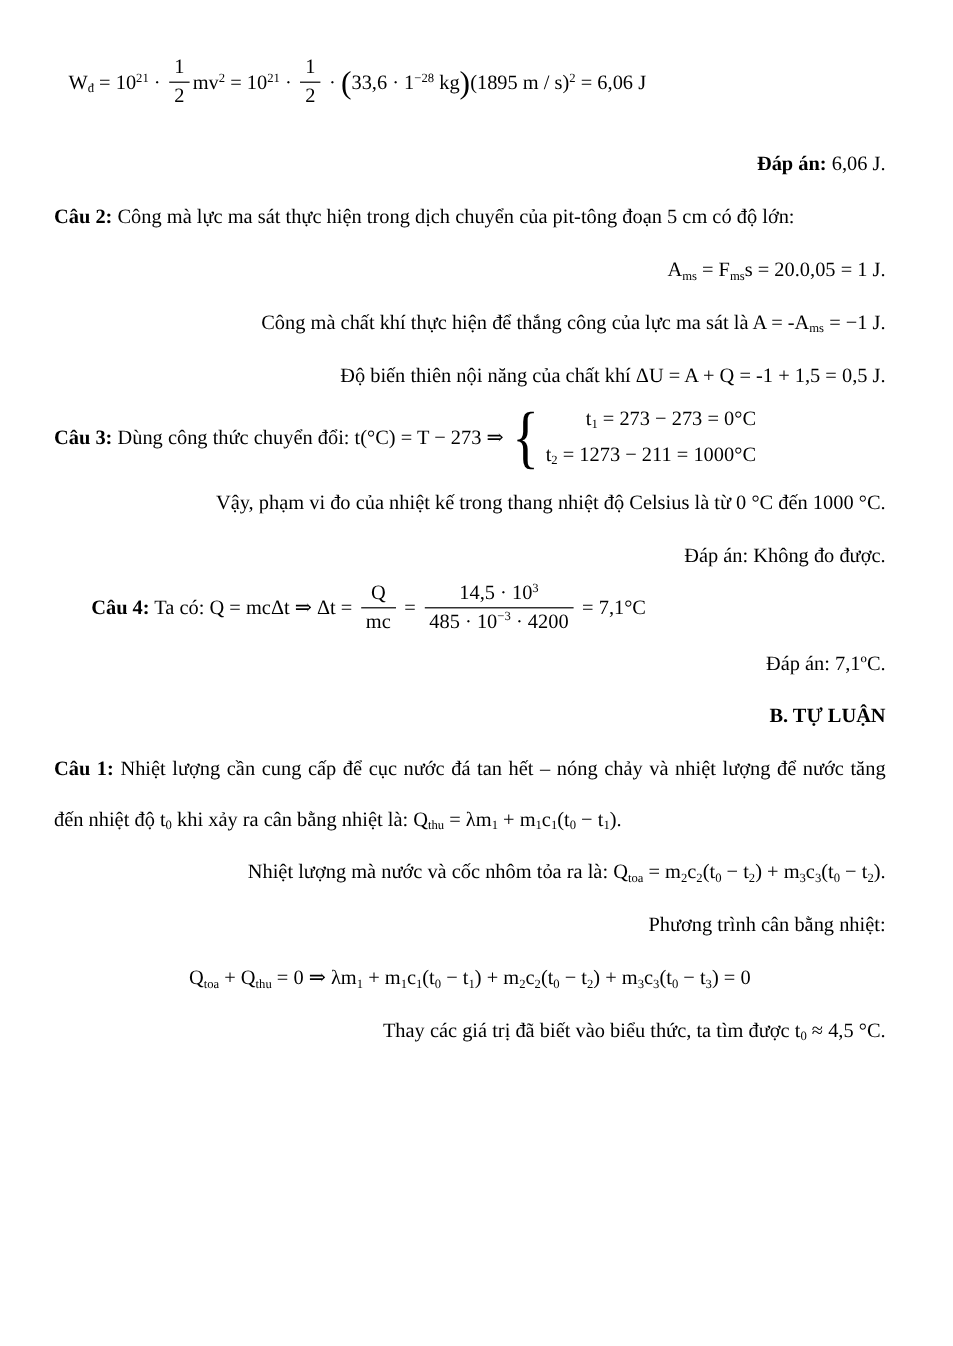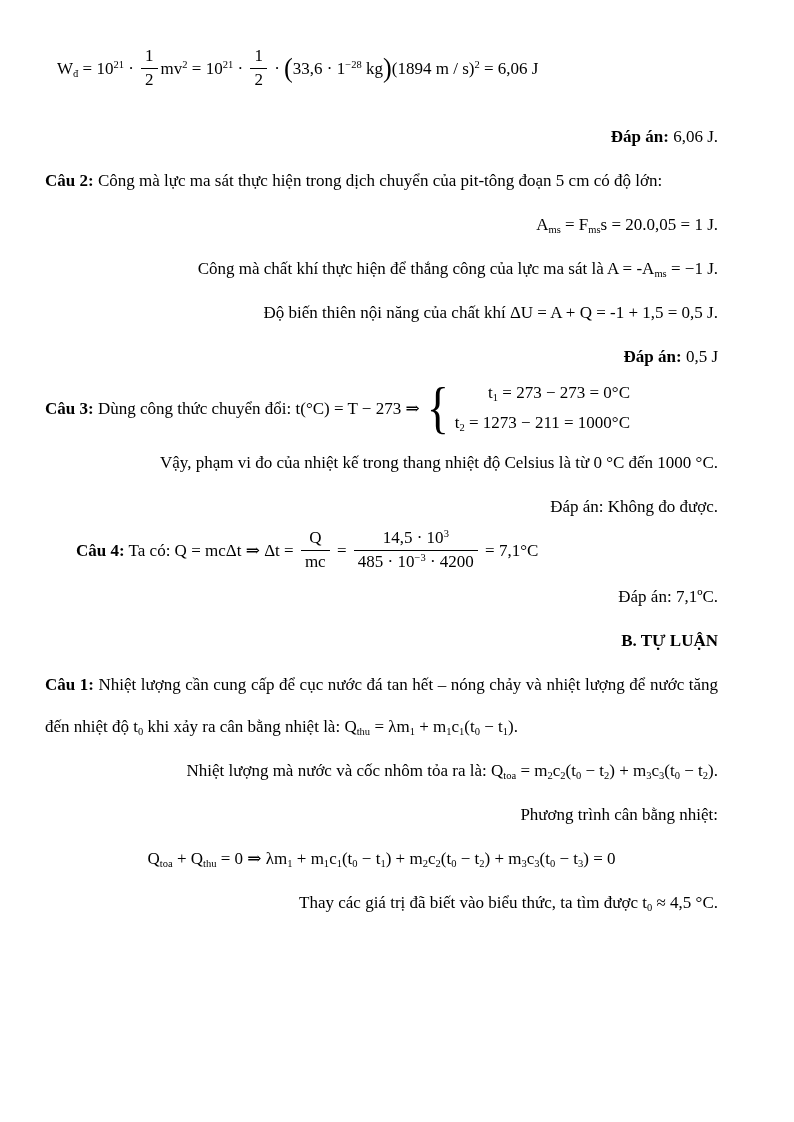--- a/index.html
+++ b/index.html
@@ -7,21 +7,21 @@
     padding: 0;
     background: #ffffff;
   }
   .page {
     position: relative;
     width: 794px;
     height: 1122px;
     margin: 0 auto;
     background: #ffffff;
     box-sizing: border-box;
-    padding: 48px 76px 20px 45px;
+    padding: 48px 56px 20px 45px;
     font-family: "Liberation Serif", "DejaVu Serif", serif;
     font-size: 17px;
     color: #000000;
     overflow: hidden;
   }
   p.para {
     margin: 0 0 2px 0;
     line-height: 42px;
     text-align: justify;
   }
@@ -92,27 +92,26 @@
 </head>
 <body>
 
 <div class="page">
   <p class="para p-formula1"><span>W</span><span class="sub">đ</span><span> = 10</span><span class="sup">21</span><span> · </span><span class="frac">
         <span class="num"><span>1</span></span>
         <span class="den"><span>2</span></span>
       </span><span>mv</span><span class="sup">2</span><span> = 10</span><span class="sup">21</span><span> · </span><span class="frac">
         <span class="num"><span>1</span></span>
         <span class="den"><span>2</span></span>
-      </span><span> · </span><span class="bigp">(</span><span>33,6 · 1</span><span class="sup">−28</span><span> kg</span><span class="bigp">)</span><span>(1894 m / s)</span><span class="sup">2</span><span> = 6,06 J</span></p>
+      </span><span> · </span><span class="bigp">(</span><span>33,6 · 1</span><span class="sup">−28</span><span> kg</span><span class="bigp">)</span><span>(1895 m / s)</span><span class="sup">2</span><span> = 6,06 J</span></p>
   <p class="para no-justify"><span class="b">Đáp án:</span><span> 6,06 J.</span></p>
   <p class="para"><span class="b">Câu 2:</span><span> Công mà lực ma sát thực hiện trong dịch chuyển của pit-tông đoạn 5 cm có độ lớn:</span></p>
   <p class="para no-justify"><span>A</span><span class="sub">ms</span><span> = F</span><span class="sub">ms</span><span>s = 20.0,05 = 1 J.</span></p>
   <p class="para no-justify"><span>Công mà chất khí thực hiện để thắng công của lực ma sát là A = -A</span><span class="sub">ms</span><span> = −1 J.</span></p>
   <p class="para no-justify"><span>Độ biến thiên nội năng của chất khí ΔU = A + Q = -1 + 1,5 = 0,5 J.</span></p>
-  <p class="para no-justify"><span class="b">Đáp án:</span><span> 0,5 J</span></p>
   <p class="para p-cau3"><span class="b">Câu 3:</span><span> Dùng công thức chuyển đổi: t(°C) = T − 273 ⇒ </span><span class="brace-wrap">
         <span class="brace-char">{</span>
         <span class="brace-lines">
           <span class="brace-line"><span>t</span><span class="sub">1</span><span> = 273 − 273 = 0°C</span></span>
           <span class="brace-line"><span>t</span><span class="sub">2</span><span> = 1273 − 211 = 1000°C</span></span>
         </span>
       </span></p>
   <p class="para no-justify"><span>Vậy, phạm vi đo của nhiệt kế trong thang nhiệt độ Celsius là từ 0 °C đến 1000 °C.</span></p>
   <p class="para no-justify"><span>Đáp án: Không đo được.</span></p>
   <p class="para p-cau4"><span class="b">Câu 4:</span><span> Ta có: Q = mcΔt ⇒ Δt = </span><span class="frac">

